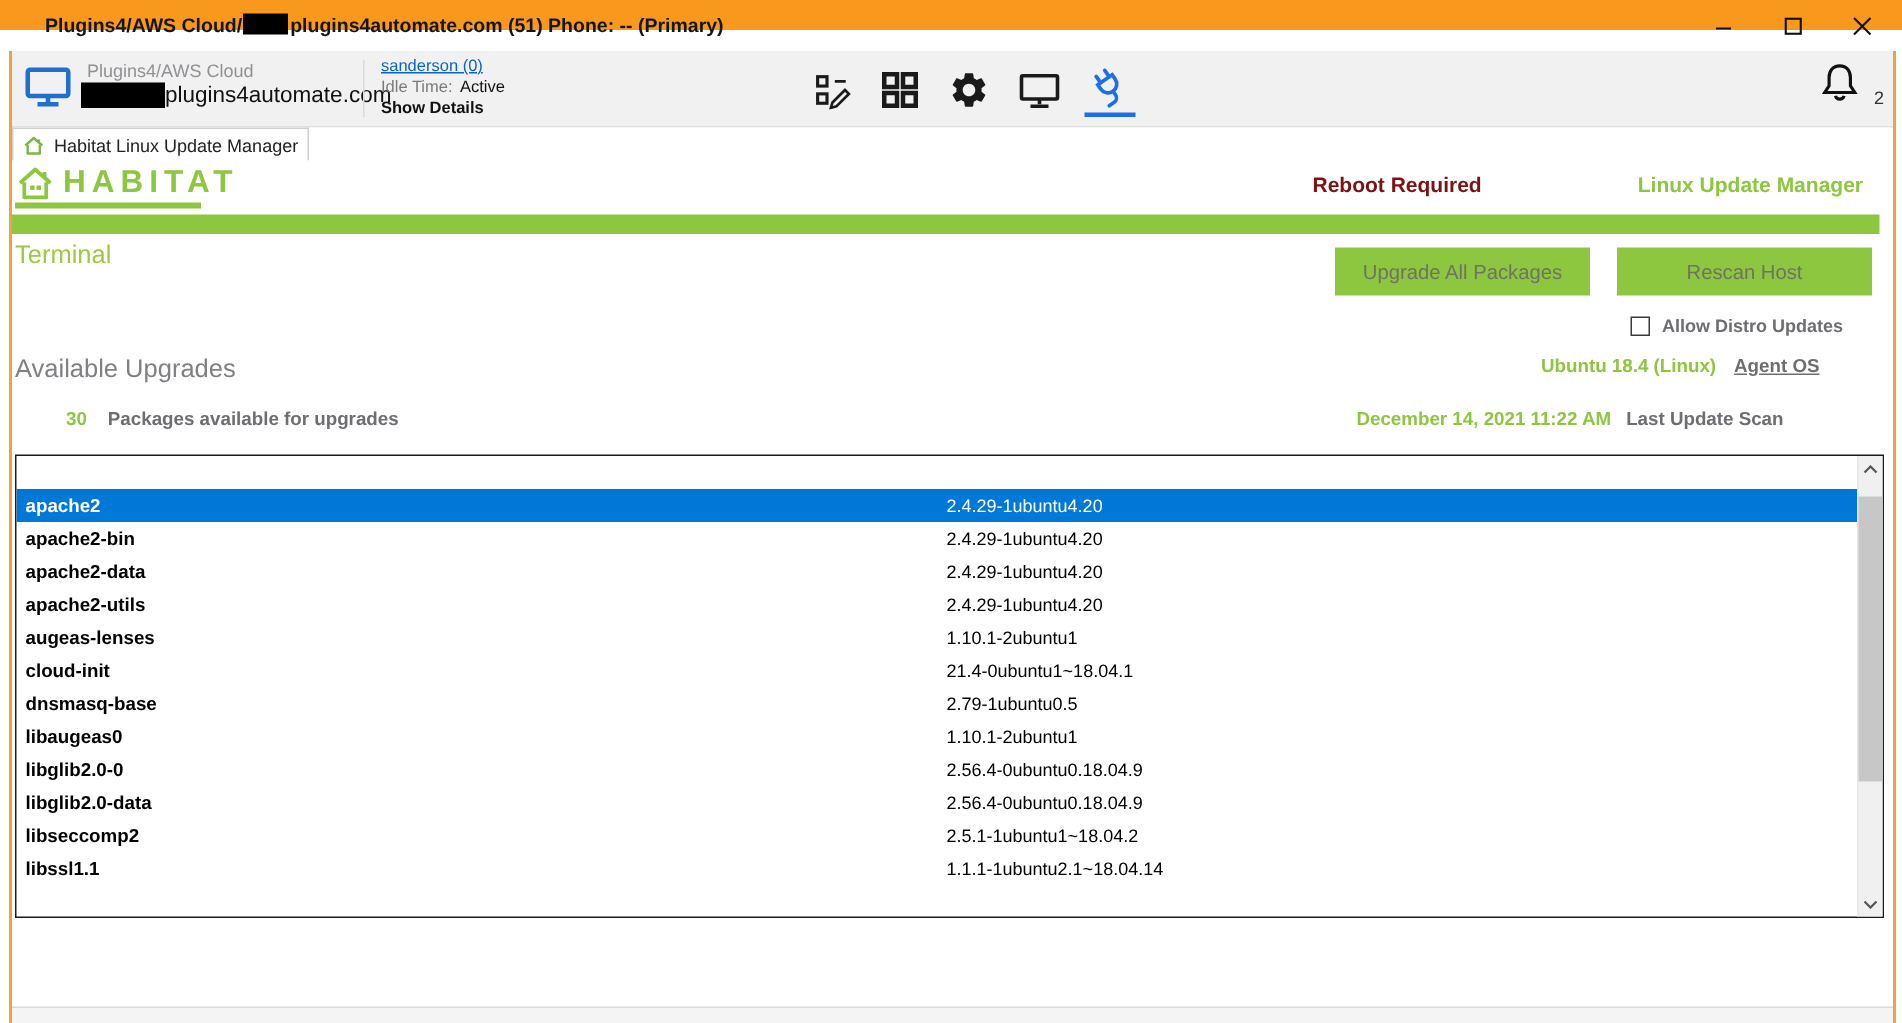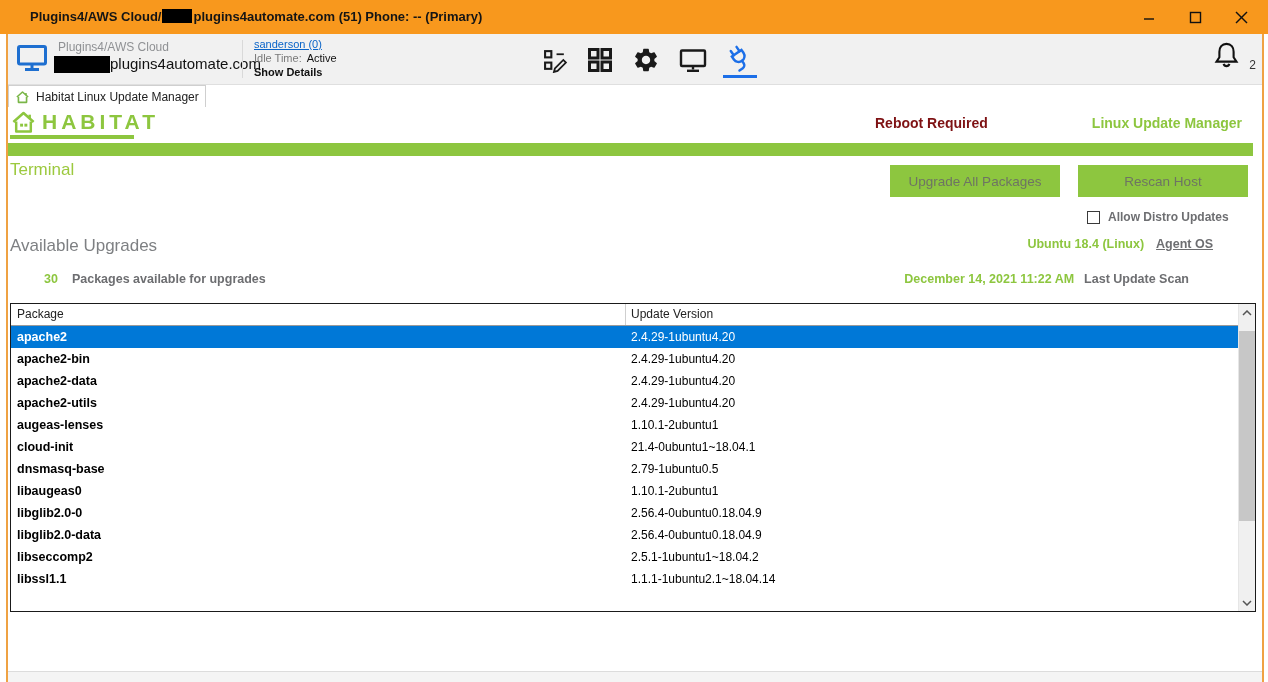--- a/index.html
+++ b/index.html
@@ -2,21 +2,21 @@
 <html><head>
 <meta charset="utf-8">
 <style>
   * { margin:0; padding:0; box-sizing:border-box; }
   html,body { background:#ffffff; }
   body { font-family:"Liberation Sans", sans-serif; }
 
   .window { position:relative; width:1268px; height:682px; background:#ffffff; overflow:hidden; }
 
   
-  .titlebar { position:absolute; top:0; left:0; right:0; height:34px; background:#F8981D; }
+  .titlebar { position:absolute; top:0; left:0; right:0; height:20px; background:#F8981D; }
   .title-text { position:absolute; left:30px; top:0; height:34px; line-height:34px; font-size:13px; font-weight:600; color:#151515; white-space:nowrap; }
   .redaction-title { display:inline-block; width:30px; height:14px; background:#000; vertical-align:-2px; margin:0 1px; }
   .win-controls { position:absolute; right:4px; top:0; height:34px; display:flex; }
   .win-btn { width:46px; height:34px; display:flex; align-items:center; justify-content:center; cursor:default; }
 
   
   .side-border { position:absolute; top:34px; bottom:0; width:2px; background:#EFA243; z-index:50; }
   .side-border.left { left:6px; }
   .side-border.right { left:1262px; }
 
@@ -222,24 +222,20 @@
     <span class="value">Ubuntu 18.4 (Linux)</span><span class="label">Agent OS</span>
   </div>
   <div class="count-line">
     <span class="value">30</span><span class="label">Packages available for upgrades</span>
   </div>
   <div class="scan-line">
     <span class="value">December 14, 2021 11:22 AM</span><span class="label">Last Update Scan</span>
   </div>
 
   <div class="pkg-table">
-    <div class="thead">
-      <div class="th-package">Package</div>
-      <div class="th-version">Update Version</div>
-    </div>
     <div class="tbody">
   <div class="trow selected">
     <div class="cell-package">apache2</div>
     <div class="cell-version">2.4.29-1ubuntu4.20</div>
   </div>
 
   <div class="trow">
     <div class="cell-package">apache2-bin</div>
     <div class="cell-version">2.4.29-1ubuntu4.20</div>
   </div>

